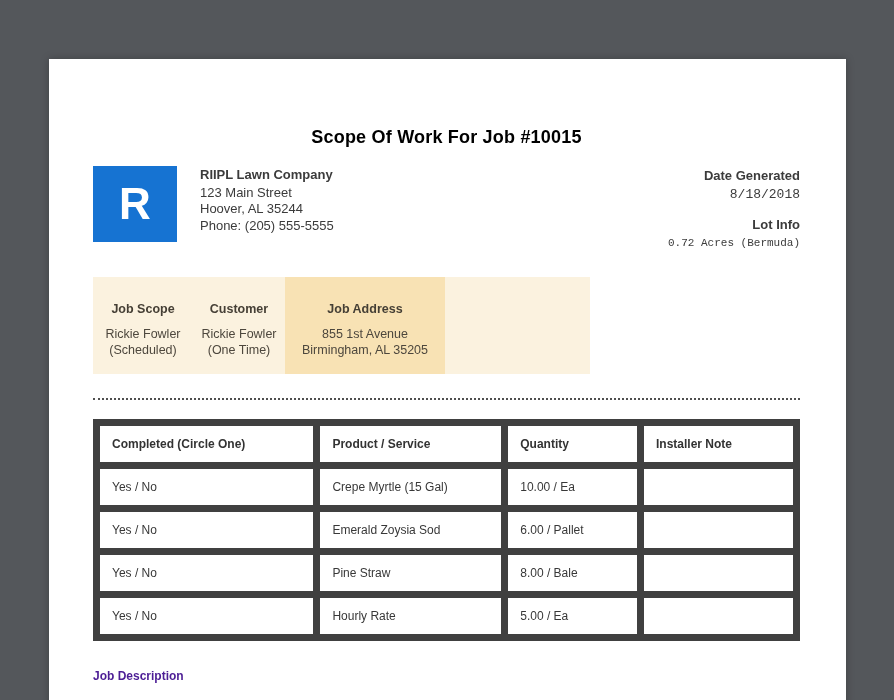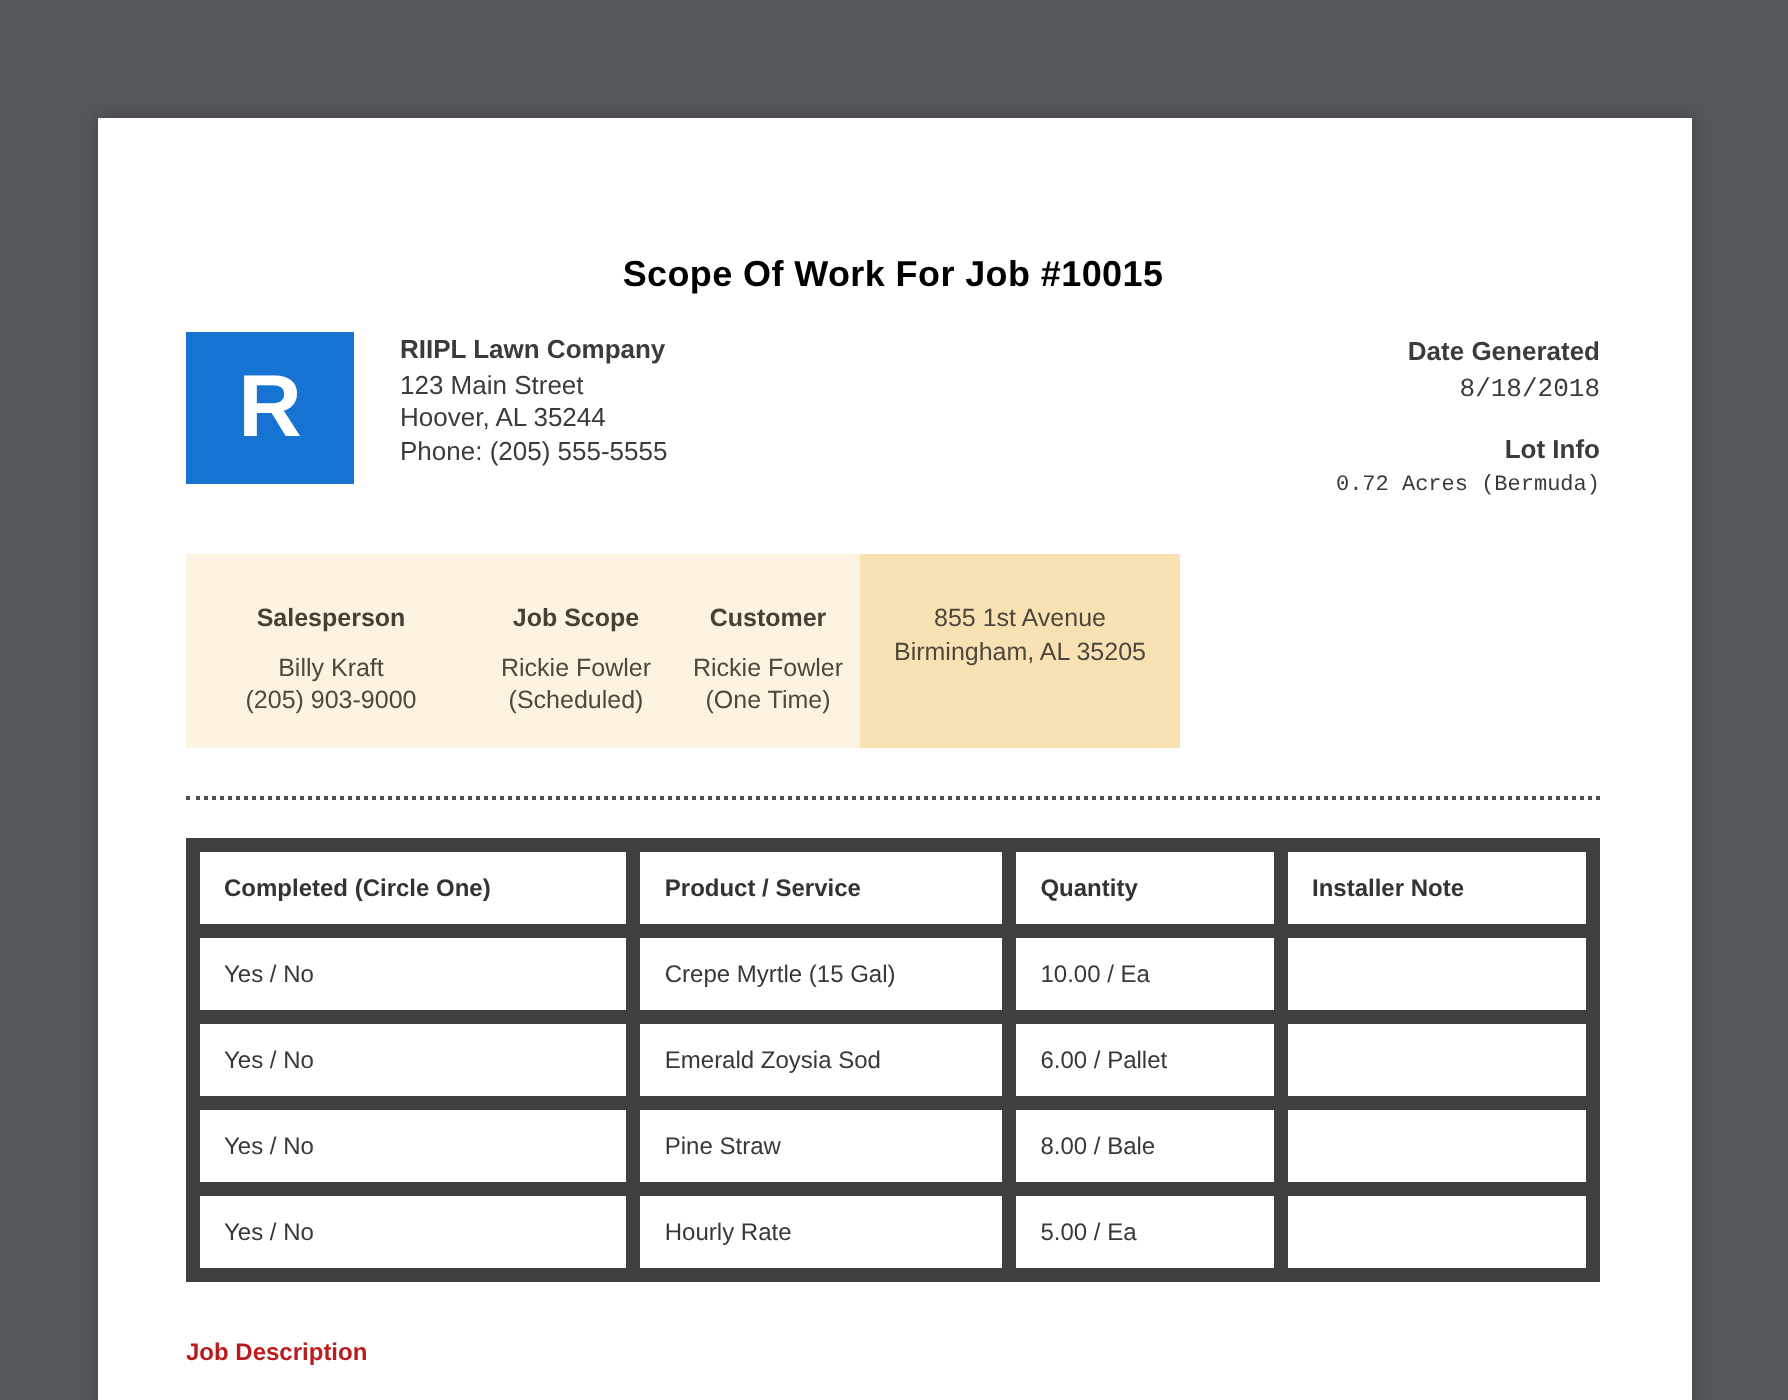--- a/index.html
+++ b/index.html
@@ -130,21 +130,21 @@
   table.work-table th { font-weight: bold; color: #333333; }
   .c1 { width: 233px; }
   .c2 { width: 195px; }
   .c3 { width: 124px; }
   .c4 { width: 152px; }
 
   .job-desc-label {
     margin-top: 28px;
     font-weight: bold;
     font-size: 12px;
-    color: #b91c1c;
+    color: #4c1d95;
   }
   .page p {
     font-size: 12px;
     line-height: 17px;
     margin: 15px 0 0 0;
     color: #3d3d3d;
   }
   .page p + p { margin-top: 24px; }
 </style>
 </head>
@@ -168,36 +168,32 @@
     </div>
     <div class="header-right">
       <div class="meta-label">Date Generated</div>
       <div class="meta-value">8/18/2018</div>
       <div class="meta-label mt">Lot Info</div>
       <div class="meta-value small">0.72 Acres (Bermuda)</div>
     </div>
   </div>
 
   <div class="info-bar">
-    <div class="info-col col1">
-      <div class="info-label">Salesperson</div>
-      <div class="info-line">Billy Kraft</div>
-      <div class="info-line">(205) 903-9000</div>
-    </div>
     <div class="info-col col2">
       <div class="info-label">Job Scope</div>
       <div class="info-line">Rickie Fowler</div>
       <div class="info-line">(Scheduled)</div>
     </div>
     <div class="info-col col3">
       <div class="info-label">Customer</div>
       <div class="info-line">Rickie Fowler</div>
       <div class="info-line">(One Time)</div>
     </div>
     <div class="info-col col4">
+      <div class="info-label">Job Address</div>
       <div class="info-line">855 1st Avenue</div>
       <div class="info-line">Birmingham, AL 35205</div>
     </div>
   </div>
 
   <div class="dashed-divider"></div>
 
   <table class="work-table">
     <thead>
       <tr>

